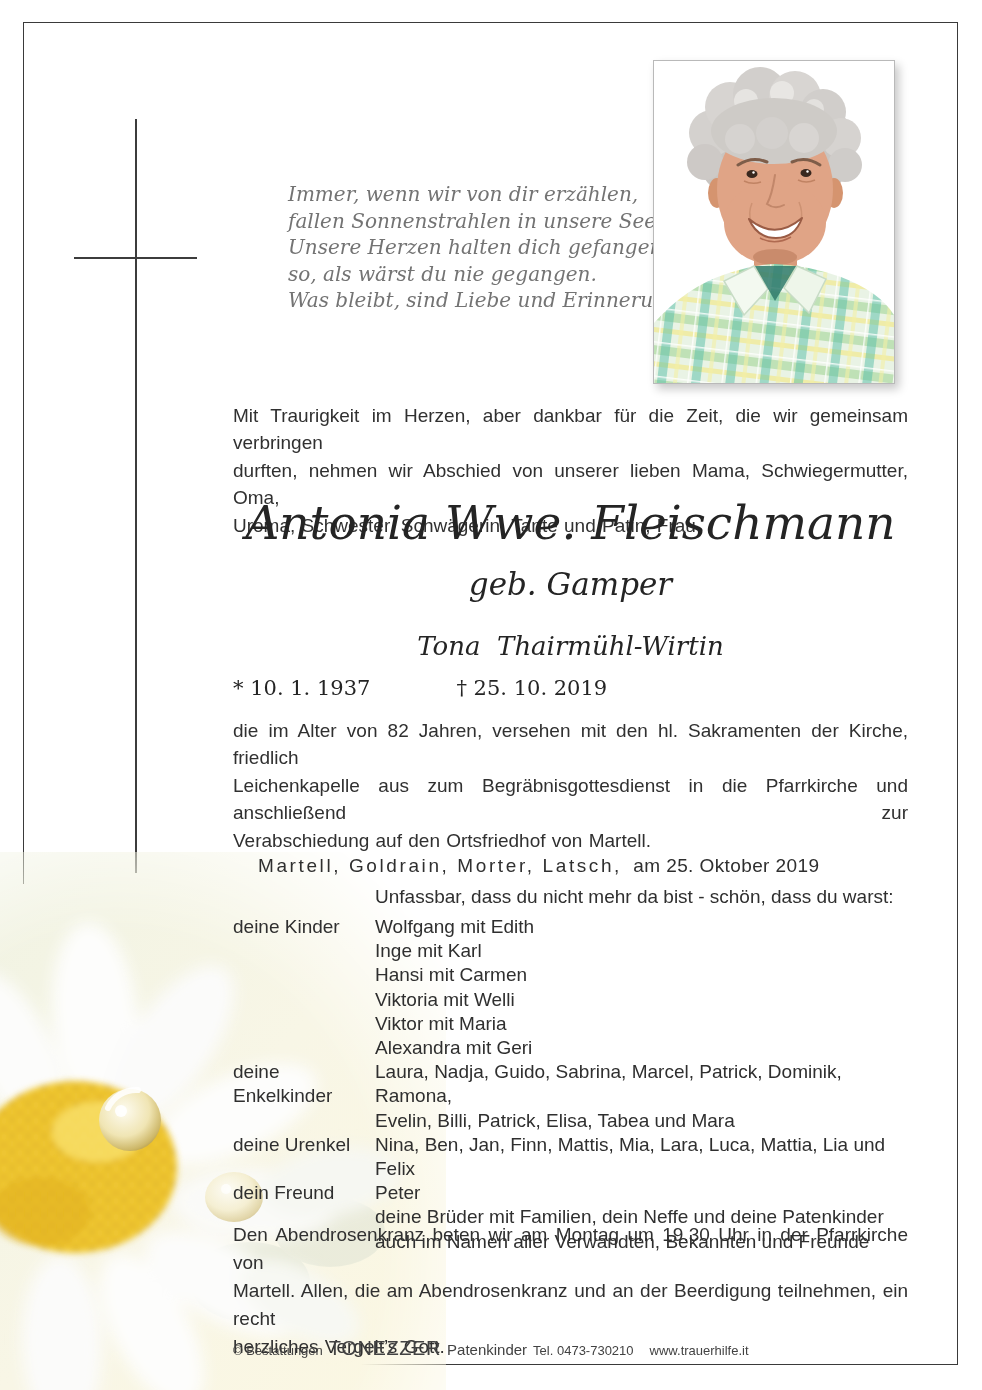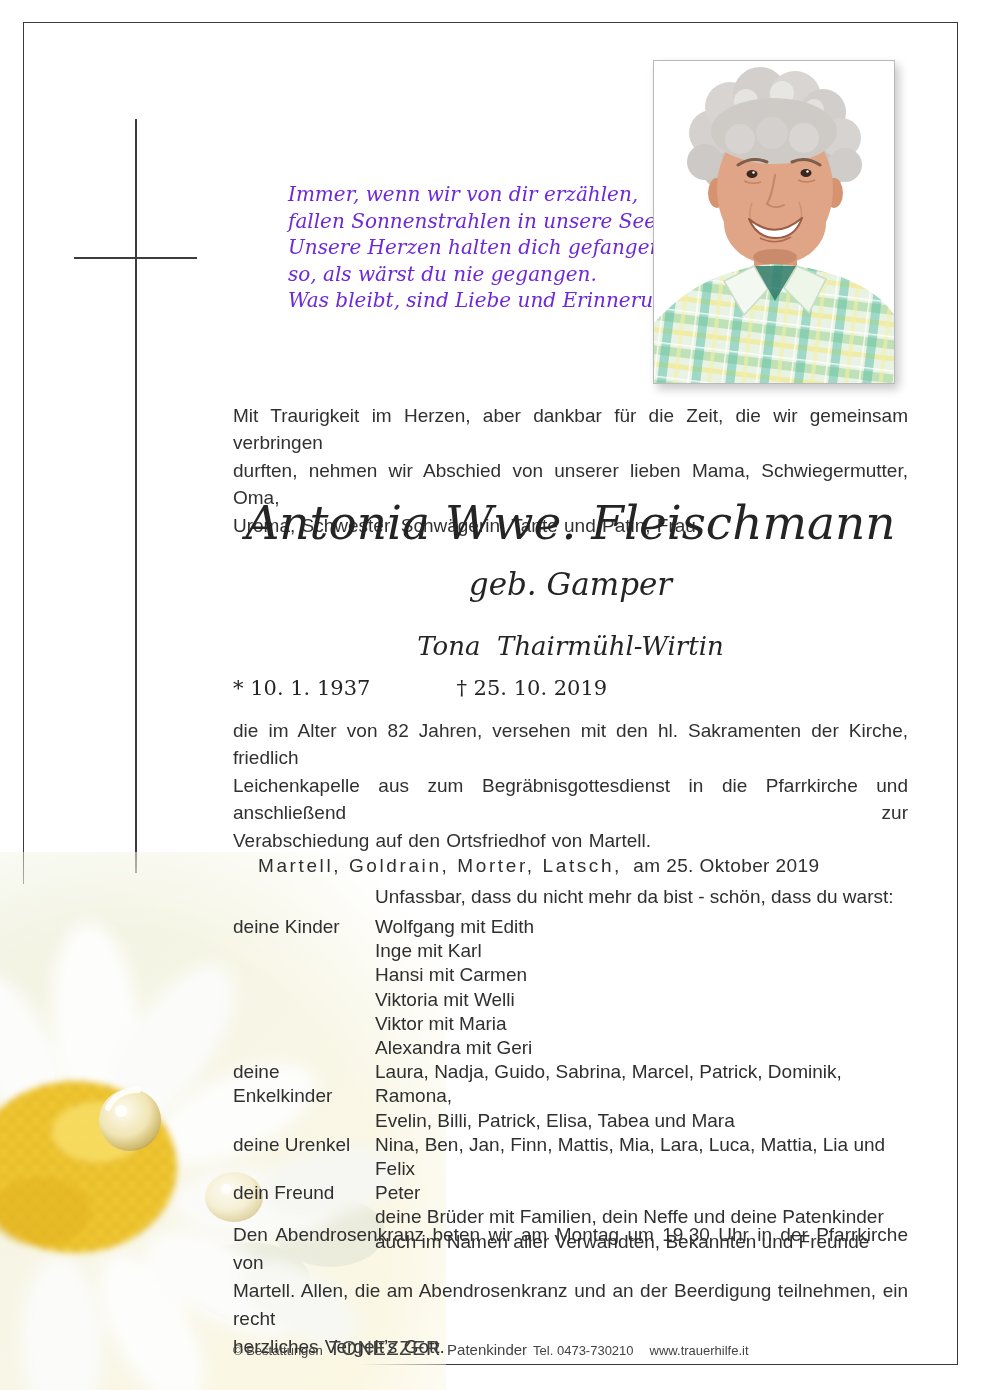--- a/index.html
+++ b/index.html
@@ -15,21 +15,21 @@
   #frame-left{left:23px;top:22px;width:1px;height:862px;}
   #frame-bottom{left:350px;top:1364px;width:608px;height:1px;}
   
   .cross-line{position:absolute;background:#3c3c3c;z-index:2;}
   #cross-vertical{left:135px;top:119px;width:1.5px;height:754px;}
   #cross-horizontal{left:74px;top:257px;width:123px;height:1.5px;}
   
   #poem{
     position:absolute;left:288px;top:181px;z-index:4;
     font-family:"DejaVu Serif", serif;font-style:italic;
-    font-size:20px;line-height:26.5px;color:#6d28d9;
+    font-size:20px;line-height:26.5px;color:#737373;
   }
   
   #photo-frame{
     position:absolute;left:653px;top:60px;width:240px;height:322px;
     background:#fff;border:1px solid #b9b9b9;
     box-shadow:4px 5px 9px rgba(0,0,0,0.22);z-index:4;
   }
   #photo-frame svg{display:block;width:100%;height:100%;}
   
   .par{position:absolute;left:233px;width:675px;z-index:5;

